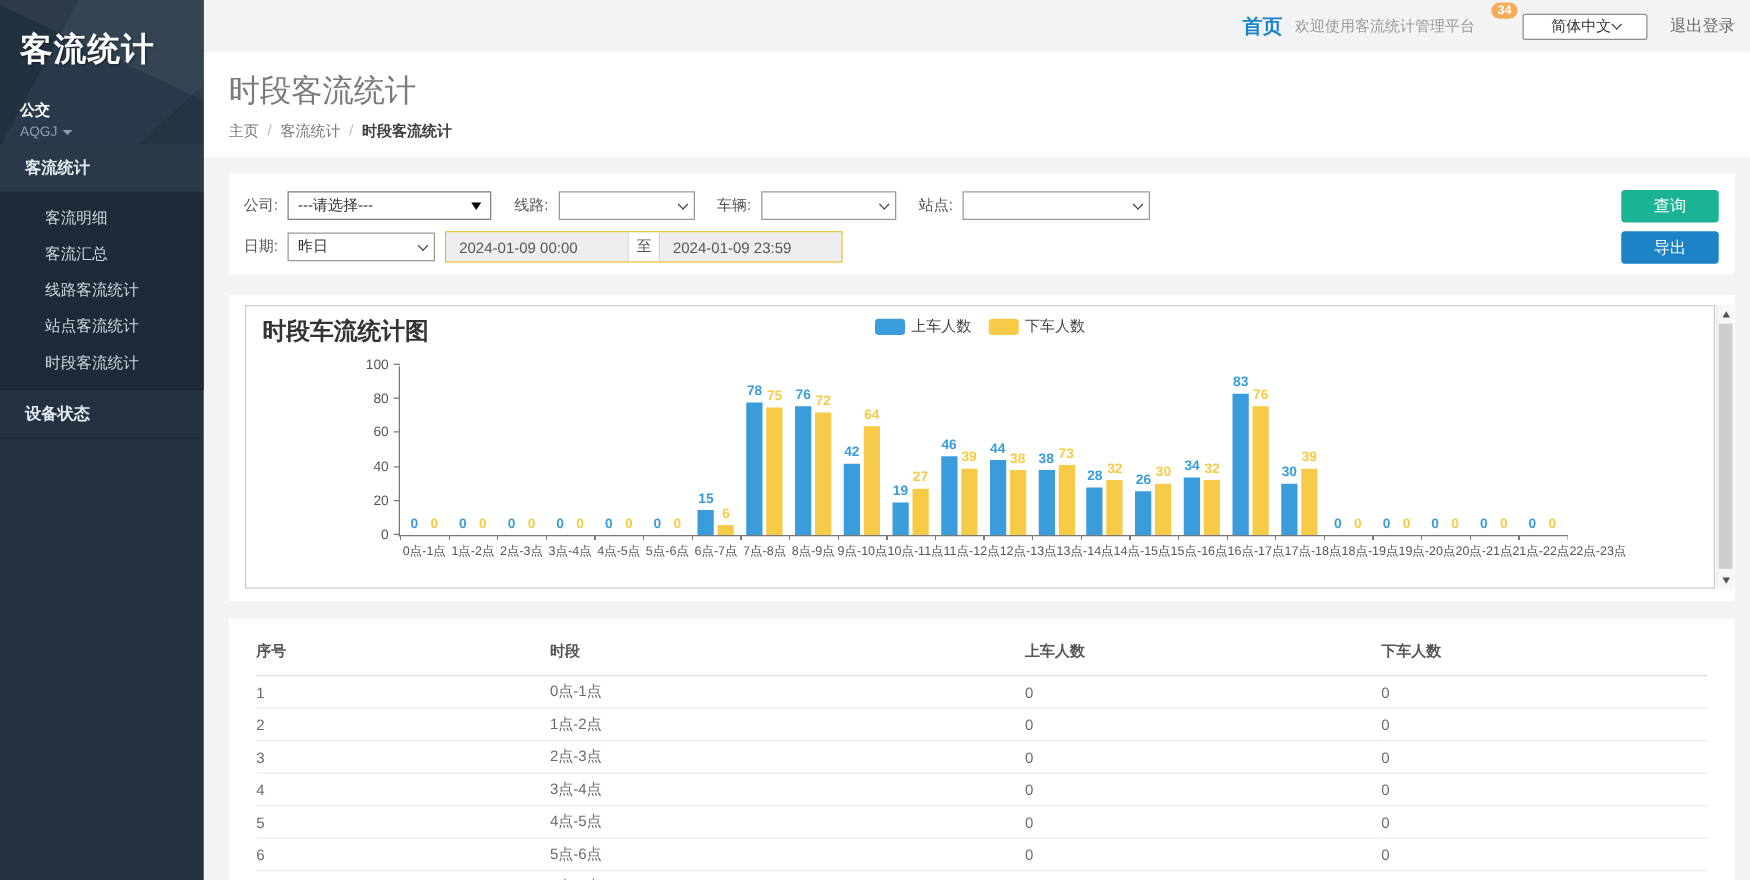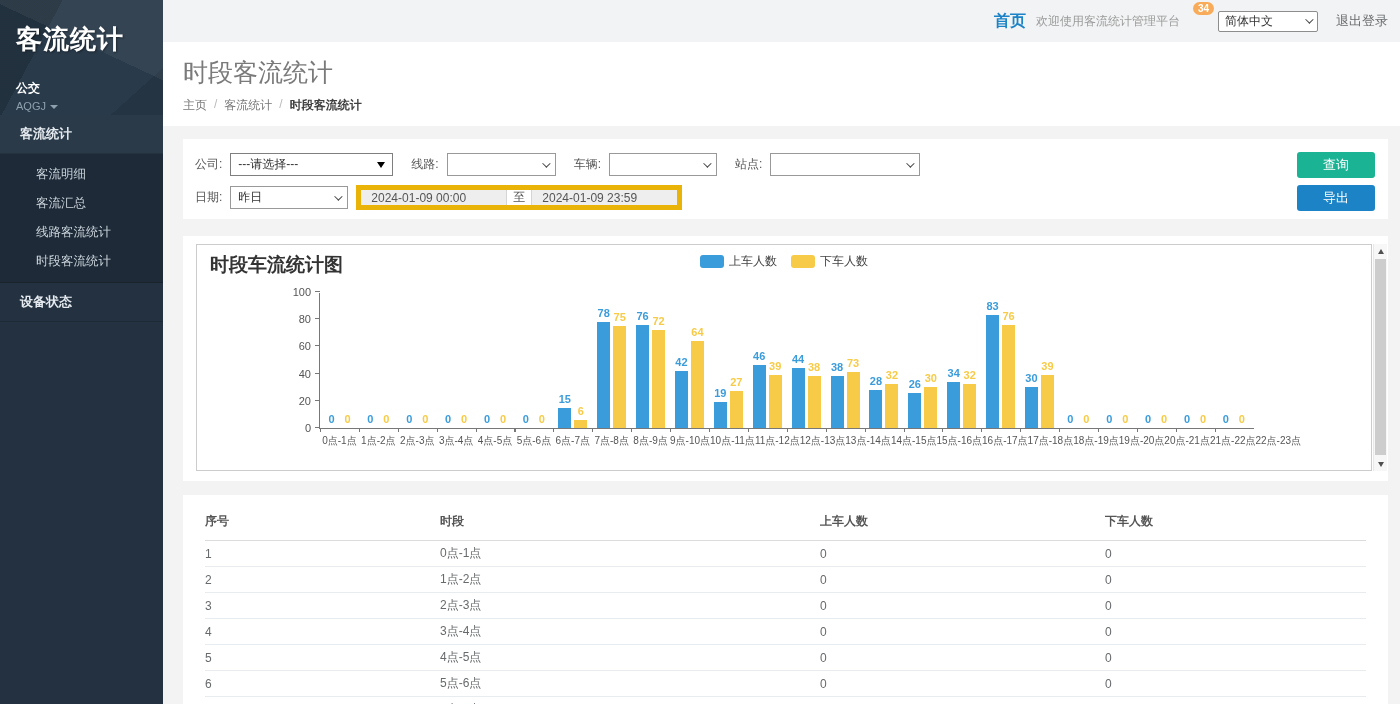--- a/index.html
+++ b/index.html
@@ -23,21 +23,21 @@
   .submenu { background:#1e2a37; padding:6px 0; border-bottom:1px solid rgba(0,0,0,.15); }
   .submenu-item { padding:6px 0 6px 36px; font-size:12.5px; font-weight:500; color:#ccd6de; cursor:pointer; }
 
   
   .main { flex:1; display:flex; flex-direction:column; height:704px; overflow:hidden; }
   .topbar { height:42px; background:#f2f3f4; display:flex; align-items:center; justify-content:flex-end; padding-right:12px; gap:10px; }
   .topbar-home { font-size:16px; font-weight:bold; color:#1c84c6; cursor:pointer; }
   .topbar-welcome { font-size:12px; color:#9a9a9a; margin-right:6px; }
   .lang-wrap { position:relative; margin-left:22px; }
   .badge { position:absolute; left:-25px; top:-9px; background:#f8ac59; color:#fff; font-size:10px; font-weight:bold; padding:1px 5px; border-radius:8px; }
-  .lang-select { width:100px; height:21px; background:#fff; border:1px solid #8d8d8d; border-radius:2px; display:flex; align-items:center; justify-content:space-between; padding:0 6px; font-size:12px; color:#333; cursor:pointer; }
+  .lang-select { width:100px; height:21px; background:#fff; border:1px solid #8d8d8d; border-radius:2px; display:flex; align-items:center; justify-content:space-between; padding:0 22px; font-size:12px; color:#333; cursor:pointer; }
   .chev { width:6px; height:6px; border-right:1.4px solid #444; border-bottom:1.4px solid #444; transform:rotate(45deg) translateY(-2px); flex:0 0 6px; }
   .topbar-logout { font-size:13px; color:#676a6c; margin-left:8px; cursor:pointer; }
 
   .heading { background:#fff; padding:14px 0 12px 20px; }
   .page-title { font-size:25px; font-weight:400; color:#7a7a7a; }
   .breadcrumb { margin-top:8px; font-size:12px; color:#777; display:flex; gap:7px; align-items:flex-start; }
   .breadcrumb .sep { color:#bbb; }
   .breadcrumb .current { font-weight:bold; color:#404040; }
 
   .content { flex:1; background:#f3f3f4; padding:13px 12px 0 20px; overflow:hidden; }
@@ -46,21 +46,21 @@
   
   .filter-card { position:relative; height:80px; padding:13px 0 0 12px; }
   .frow { display:flex; align-items:center; height:25px; }
   .frow + .frow { margin-top:8px; }
   .flabel { font-size:12px; color:#555; margin-right:8px; }
   .ml { margin-left:18px; }
   .sel { height:23px; background:#fff; border:1px solid #999; display:flex; align-items:center; justify-content:space-between; padding:0 7px; font-size:12px; color:#333; cursor:pointer; }
   .sel-company { width:163px; border-color:#7f7f7f; }
   .tri { width:0; height:0; border-left:4.5px solid transparent; border-right:4.5px solid transparent; border-top:6px solid #000; }
   .sel-line { width:109px; } .sel-vehicle { width:108px; } .sel-station { width:150px; } .sel-date { width:118px; }
-  .date-group { display:flex; margin-left:8px; border:5px solid #eab308; height:25px; }
+  .date-group { display:flex; margin-left:8px; border:1px solid #eab308; height:25px; }
   .date-input { width:145px; background:#eee; display:flex; align-items:center; padding-left:10px; font-size:12px; color:#555; }
   .date-sep { width:26px; background:#fff; border-left:1px solid #d5d5d5; border-right:1px solid #d5d5d5; display:flex; align-items:center; justify-content:center; font-size:12px; color:#555; }
   .btn { position:absolute; right:13px; width:78px; height:26px; border:none; border-radius:3px; color:#fff; font-size:13px; cursor:pointer; font-family:inherit; }
   .btn-query { top:13px; }
   .btn-export { top:46px; }
 
   
   .chart-card { position:relative; margin-top:17px; height:245px; }
   .chart-box { position:absolute; left:13px; top:8px; right:16px; bottom:10px; border:1px solid #ccc; }
   .chart-title { position:absolute; left:13px; top:7px; font-size:19px; font-weight:bold; color:#333; }
@@ -106,20 +106,21 @@
       <div class="brand-title">客流统计</div>
       <div class="brand-company">公交</div>
       <div class="brand-code"><span>AQGJ</span><span class="caret"></span></div>
     </div>
     <nav id="side-menu">
         <div class="side-item active">客流统计</div>
         <div class="submenu">
           <div class="submenu-item">客流明细</div>
           <div class="submenu-item">客流汇总</div>
           <div class="submenu-item">线路客流统计</div>
+          <div class="submenu-item">站点客流统计</div>
           <div class="submenu-item">时段客流统计</div>
         </div>
         <div class="side-item">设备状态</div>
       </nav>
   </div>
 
   <div class="main">
 
     <div class="topbar">
       <span class="topbar-home">首页</span>

